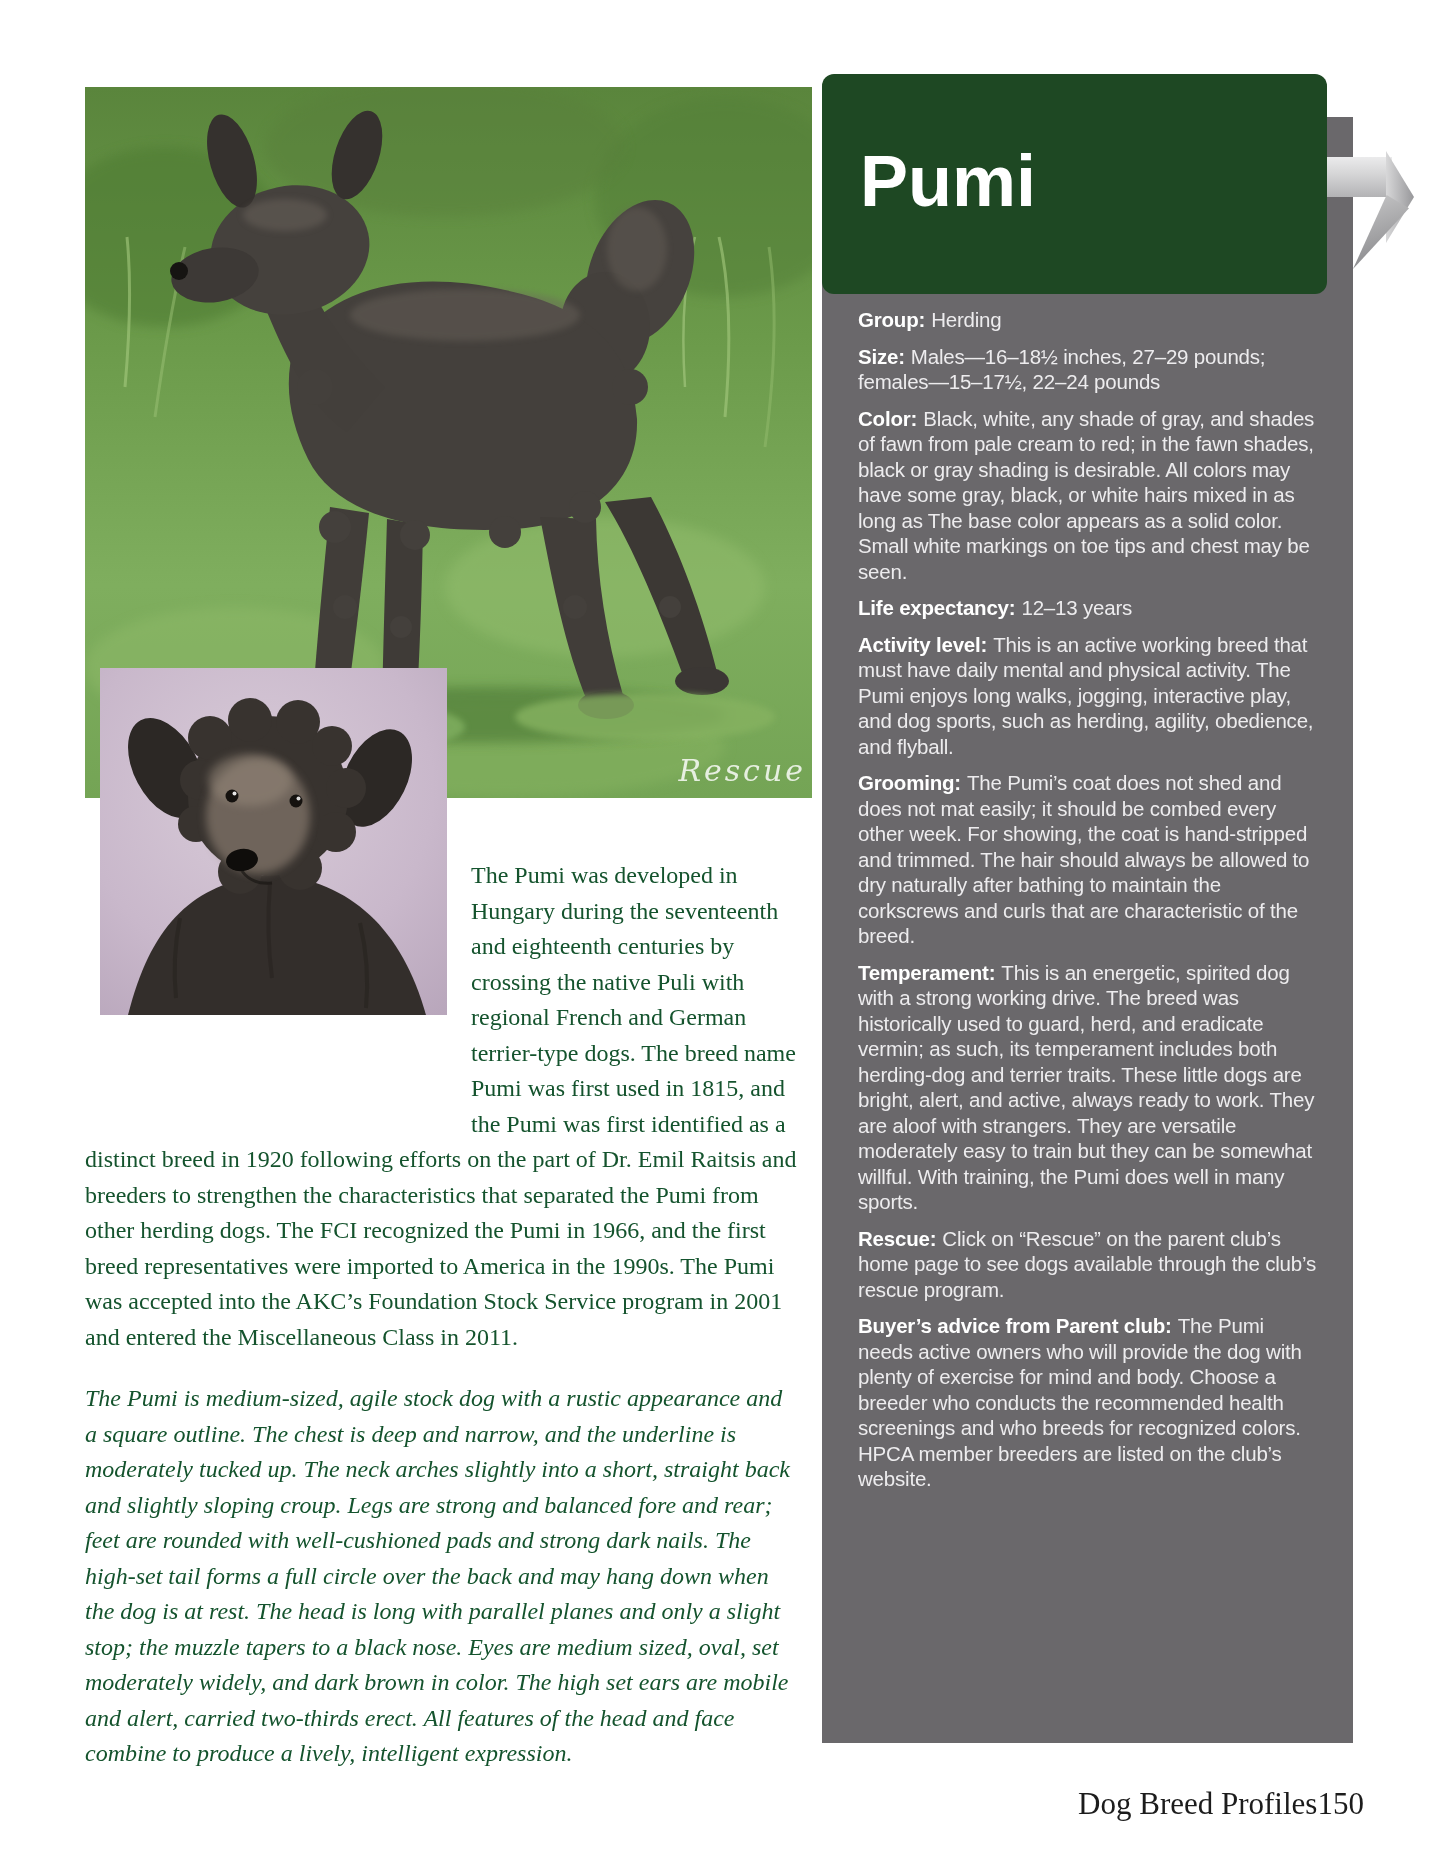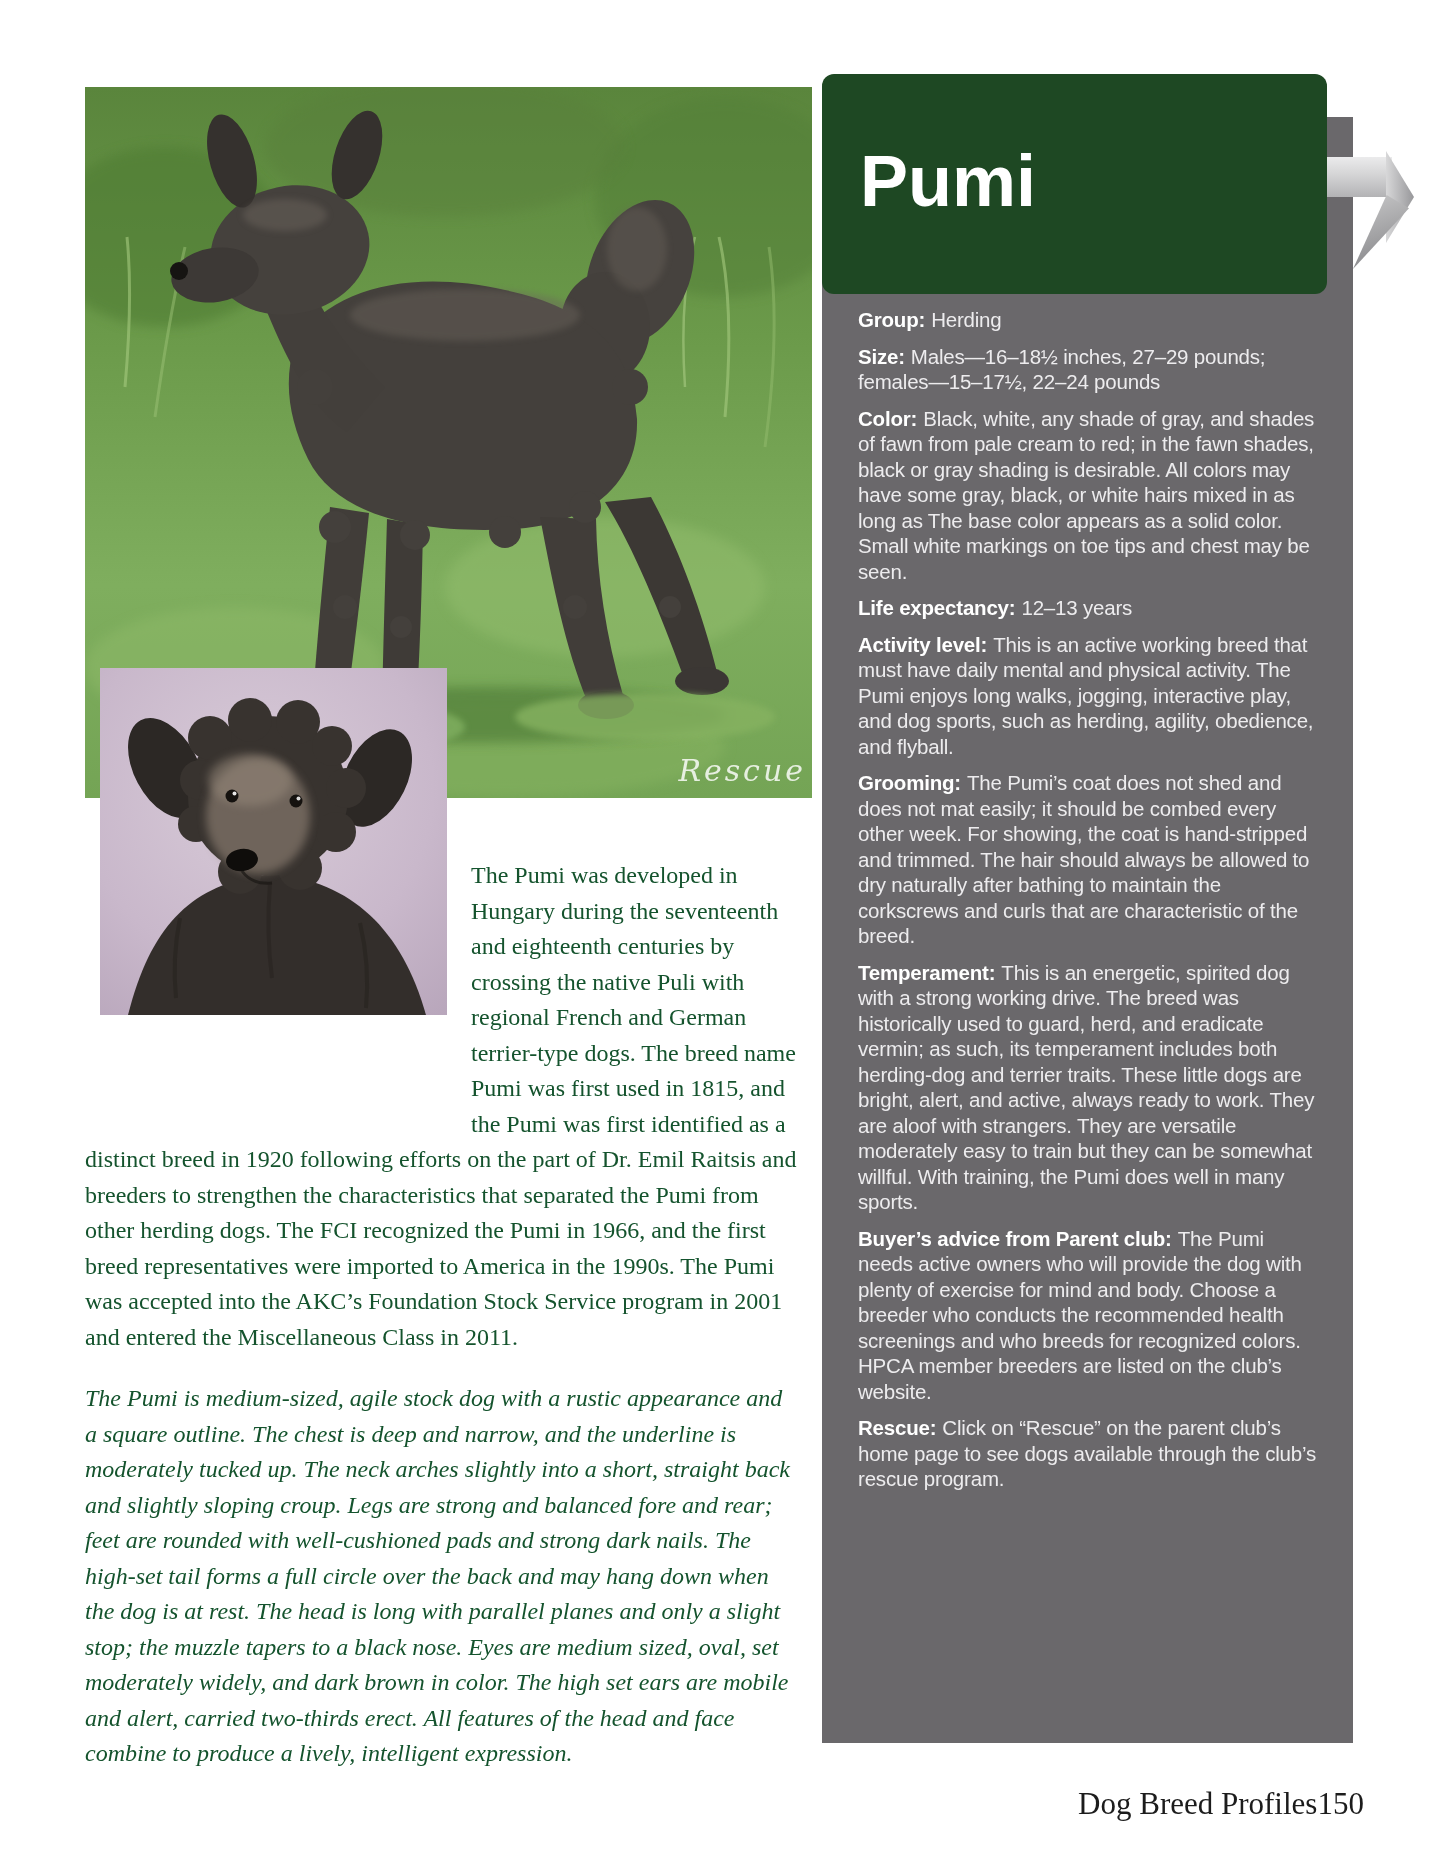--- a/index.html
+++ b/index.html
@@ -171,22 +171,22 @@
   </div>
 
   <div class="sidebar">
     <div class="sb-item"><span class="sb-label">Group:</span><span class="sb-value">Herding</span></div>
     <div class="sb-item"><span class="sb-label">Size:</span><span class="sb-value">Males—16–18½ inches, 27–29 pounds; females—15–17½, 22–24 pounds</span></div>
     <div class="sb-item"><span class="sb-label">Color:</span><span class="sb-value">Black, white, any shade of gray, and shades of fawn from pale cream to red; in the fawn shades, black or gray shading is desirable. All colors may have some gray, black, or white hairs mixed in as long as The base color appears as a solid color. Small white markings on toe tips and chest may be seen.</span></div>
     <div class="sb-item"><span class="sb-label">Life expectancy:</span><span class="sb-value">12–13 years</span></div>
     <div class="sb-item"><span class="sb-label">Activity level:</span><span class="sb-value">This is an active working breed that must have daily mental and physical activity. The Pumi enjoys long walks, jogging, interactive play, and dog sports, such as herding, agility, obedience, and flyball.</span></div>
     <div class="sb-item"><span class="sb-label">Grooming:</span><span class="sb-value">The Pumi’s coat does not shed and does not mat easily; it should be combed every other week. For showing, the coat is hand-stripped and trimmed. The hair should always be allowed to dry naturally after bathing to maintain the corkscrews and curls that are characteristic of the breed.</span></div>
     <div class="sb-item"><span class="sb-label">Temperament:</span><span class="sb-value">This is an energetic, spirited dog with a strong working drive. The breed was historically used to guard, herd, and eradicate vermin; as such, its temperament includes both herding-dog and terrier traits. These little dogs are bright, alert, and active, always ready to work. They are aloof with strangers. They are versatile moderately easy to train but they can be somewhat willful. With training, the Pumi does well in many sports.</span></div>
+    <div class="sb-item"><span class="sb-label">Rescue:</span><span class="sb-value">Click on “Rescue” on the parent club’s home page to see dogs available through the club’s rescue program.</span></div>
     <div class="sb-item"><span class="sb-label">Buyer’s advice from Parent club:</span><span class="sb-value">The Pumi needs active owners who will provide the dog with plenty of exercise for mind and body. Choose a breeder who conducts the recommended health screenings and who breeds for recognized colors. HPCA member breeders are listed on the club’s website.</span></div>
-    <div class="sb-item"><span class="sb-label">Rescue:</span><span class="sb-value">Click on “Rescue” on the parent club’s home page to see dogs available through the club’s rescue program.</span></div>
   </div>
 
   <div class="rb-band"></div>
   <div class="rb-head"></div>
   <div class="rb-fold"></div>
 
   <div class="title-box">
     <h1>Pumi</h1>
   </div>
 

